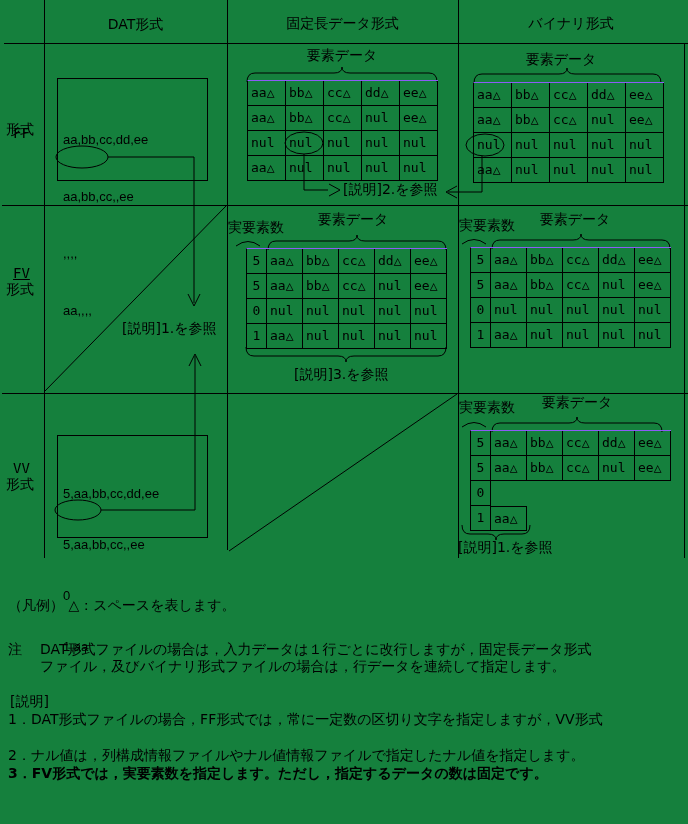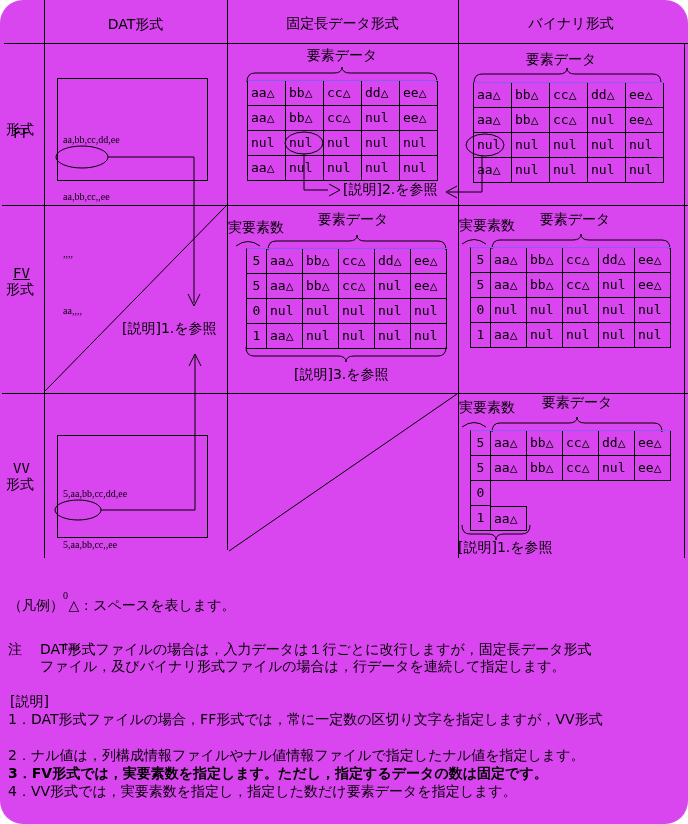--- a/index.html
+++ b/index.html
@@ -1,23 +1,23 @@
 <!DOCTYPE html>
 <html><head>
 <meta charset="utf-8">
 <style>
   html,body{margin:0;padding:0;background:#ffffff;}
   *{box-sizing:border-box;}
-  .canvas{position:relative;width:688px;height:824px;background:#d946ef;color:#000;
-          font-family:"DejaVu Sans","Liberation Sans",sans-serif;overflow:hidden;border-radius:23px;}
+  .canvas{position:relative;width:688px;height:824px;background:#15803d;color:#000;
+          font-family:"DejaVu Sans","Liberation Sans",sans-serif;overflow:hidden;}
   .svg-layer{position:absolute;left:0;top:0;}
   .txt{position:absolute;white-space:pre;font-size:14px;line-height:16px;}
   .mono{font-family:"DejaVu Sans Mono","DejaVu Sans",monospace;}
   .center{text-align:center;}
-  .boxtext{position:absolute;font-size:10px;font-family:Liberation Serif, serif;white-space:pre;}
+  .boxtext{position:absolute;font-size:13px;font-family:Liberation Sans, sans-serif;white-space:pre;}
   .tbl{position:absolute;display:grid;border-top:1px solid #8b5cf6;border-left:1px solid #000;
        font-size:13px;font-family:"DejaVu Sans Mono","DejaVu Sans",monospace;}
   .tbl .c{border-right:1px solid #000;border-bottom:1px solid #000;line-height:24px;padding-left:3px;white-space:pre;overflow:hidden;}
   .tbl .cnt{border-right:1px solid #000;border-bottom:1px solid #000;line-height:24px;text-align:center;padding:0;}
   .tbl .x{border:none;}
   .tbl .bt{border-top:1px solid #000;}
   .note{position:absolute;font-size:14px;line-height:16px;white-space:pre;}
 </style>
 </head>
 <body>
@@ -232,15 +232,14 @@
   </div>
 
   <div class="note" style="left:8px;top:597px;">（凡例） △：スペースを表します。</div>
   <div class="note" style="left:8px;top:641px;">注</div>
   <div class="note" style="left:40px;top:641px;">DAT形式ファイルの場合は，入力データは１行ごとに改行しますが，固定長データ形式</div>
   <div class="note" style="left:40px;top:658px;">ファイル，及びバイナリ形式ファイルの場合は，行データを連続して指定します。</div>
   <div class="note" style="left:10px;top:693px;">[説明]</div>
   <div class="note" style="left:8px;top:711px;">1．DAT形式ファイルの場合，FF形式では，常に一定数の区切り文字を指定しますが，VV形式</div>
   <div class="note" style="left:8px;top:747px;">2．ナル値は，列構成情報ファイルやナル値情報ファイルで指定したナル値を指定します。</div>
   <div class="note" style="left:8px;top:765px;font-weight:bold;">3．FV形式では，実要素数を指定します。ただし，指定するデータの数は固定です。</div>
-  <div class="note" style="left:8px;top:783px;">4．VV形式では，実要素数を指定し，指定した数だけ要素データを指定します。</div>
 
 </div>
 
 </body></html>

